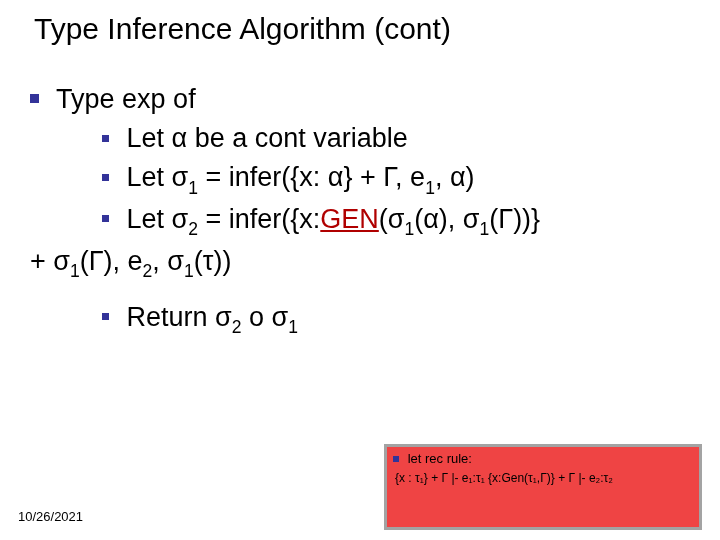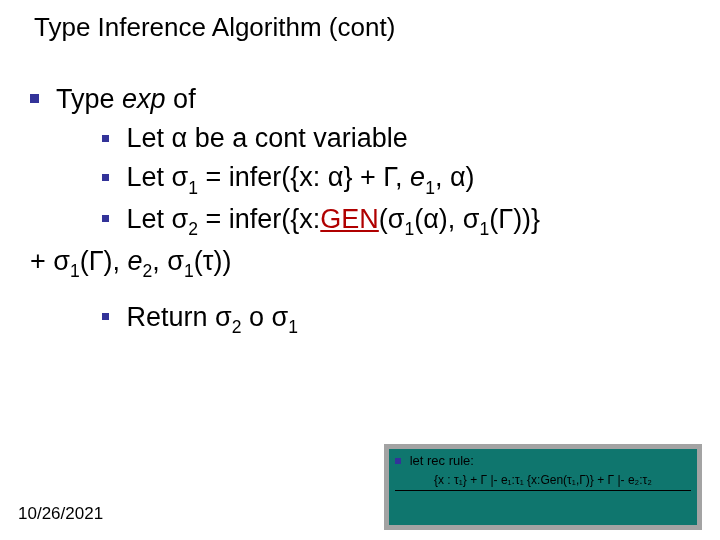--- a/index.html
+++ b/index.html
@@ -15,21 +15,21 @@
   .slide {
     position: relative;
     width: 720px;
     height: 540px;
     box-sizing: border-box;
   }
   .title {
     position: absolute;
     left: 34px;
     top: 12px;
-    font-size: 26px;
+    font-size: 30px;
     color: #000;
   }
   .body {
     position: absolute;
     left: 30px;
     top: 80px;
     width: 660px;
     font-size: 27px;
     line-height: 1.45;
   }
@@ -43,55 +43,55 @@
     width: 9px;
     height: 9px;
     background: #333399;
     margin-right: 10px;
     vertical-align: middle;
     position: relative;
     top: -2px;
   }
   .sq8 { width: 8px; height: 8px; }
   .sq7 { width: 7px; height: 7px; }
-  .it { font-style: italic; }
+  .it { }
   .sb { font-size: 0.65em; vertical-align: sub; position: relative; top: 0.05em; }
   .txt { }
   .red { color: #b00000; text-decoration: underline; }
   .footer-date {
     position: absolute;
     left: 18px;
     bottom: 16px;
-    font-size: 17px;
+    font-size: 13px;
     color: #000;
   }
   .rulebox {
     position: absolute;
     right: 18px;
     bottom: 10px;
     width: 318px;
     height: 86px;
-    border: 5px solid #a3a3a3;
+    border: 3px solid #a3a3a3;
     box-sizing: border-box;
     font-size: 13px;
     padding: 4px 6px;
-    background: #0f766e;
+    background: #ef4444;
   }
   .rulebox .rlabel { }
   .rulebox .sqsm {
     display: inline-block;
     width: 6px; height: 6px;
     background: #333399;
     margin-right: 5px;
     vertical-align: middle;
     position: relative; top: -1px;
   }
   .rulebox .frac {
     display: flex;
-    flex-direction: column;
+    flex-direction: row;
     align-items: center;
     margin-top: 4px;
   }
   .rulebox .num, .rulebox .den {
     white-space: nowrap;
     font-size: 12px;
     padding: 1px 2px;
   }
   .rulebox .line {
     background: #000;

